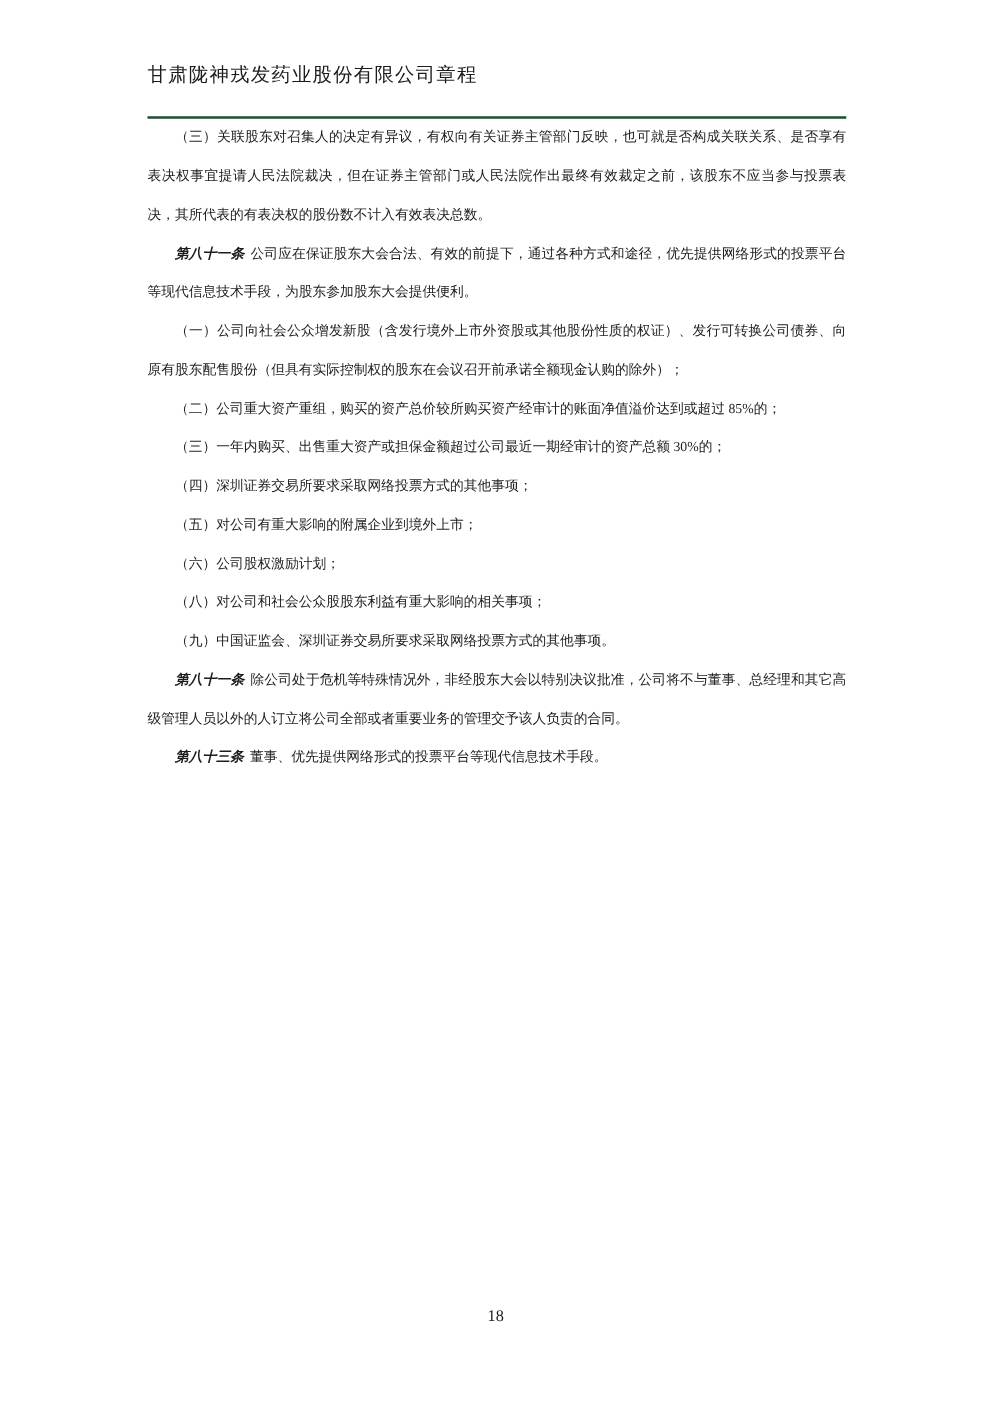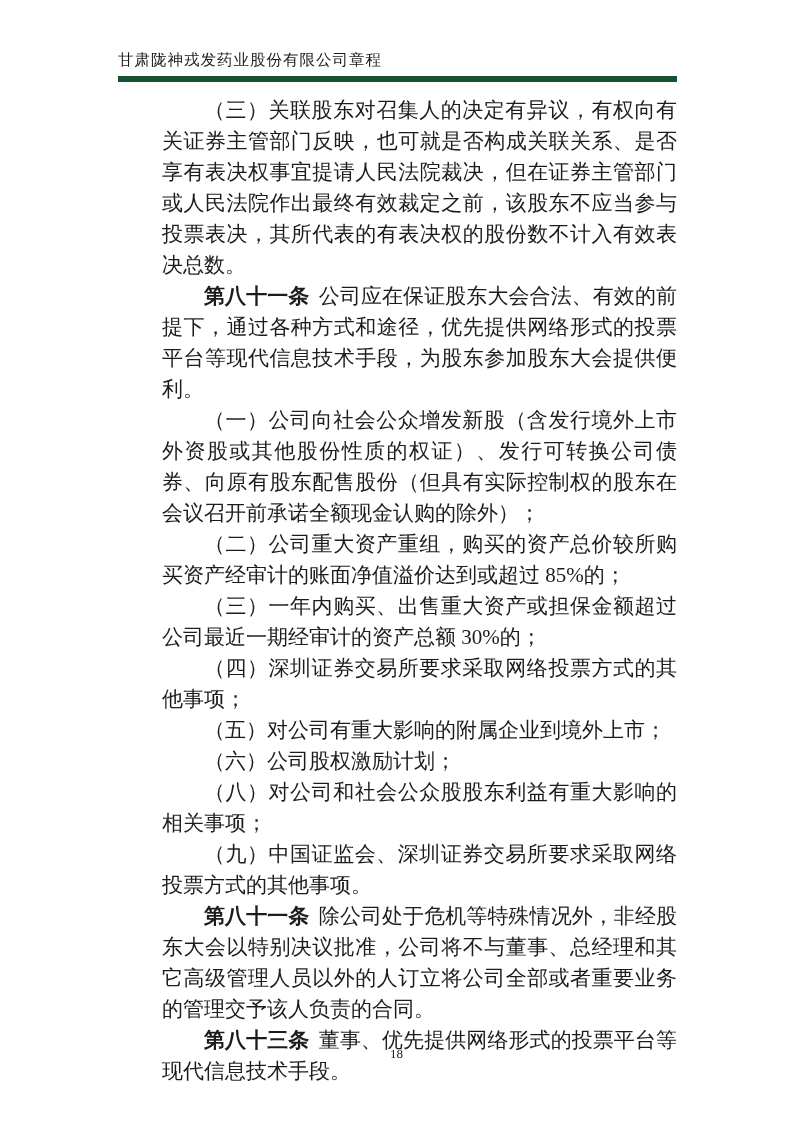--- a/index.html
+++ b/index.html
@@ -14,45 +14,45 @@
     background: #ffffff;
     overflow: hidden;
     font-family: "Liberation Serif", "DejaVu Serif", serif;
     color: #1c1c1c;
   }
   .header {
     position: absolute;
     left: 118px;
     right: 116px;
     top: 50px;
-    padding-bottom: 5px;
-    border-bottom: 6px solid #14532d;
+    padding-bottom: 22px;
+    border-bottom: 2px solid #14532d;
   }
   .header-title {
     font-size: 15.5px;
     letter-spacing: 1px;
     color: #1c1c1c;
   }
   .content {
     position: absolute;
     left: 118px;
     right: 116px;
     top: 95px;
-    font-size: 21px;
+    font-size: 11px;
     line-height: 31px;
     text-align: justify;
     text-justify: inter-ideograph;
-    margin-left: 44px;
   }
   .content p {
     margin: 0;
     text-indent: 2em;
   }
   .lead {
     font-weight: bold;
+    font-style: italic;
   }
   .lead:empty {
     display: none;
   }
   .lead:not(:empty) {
     margin-right: 0.45em;
   }
   .footer {
     position: absolute;
     left: 0;

